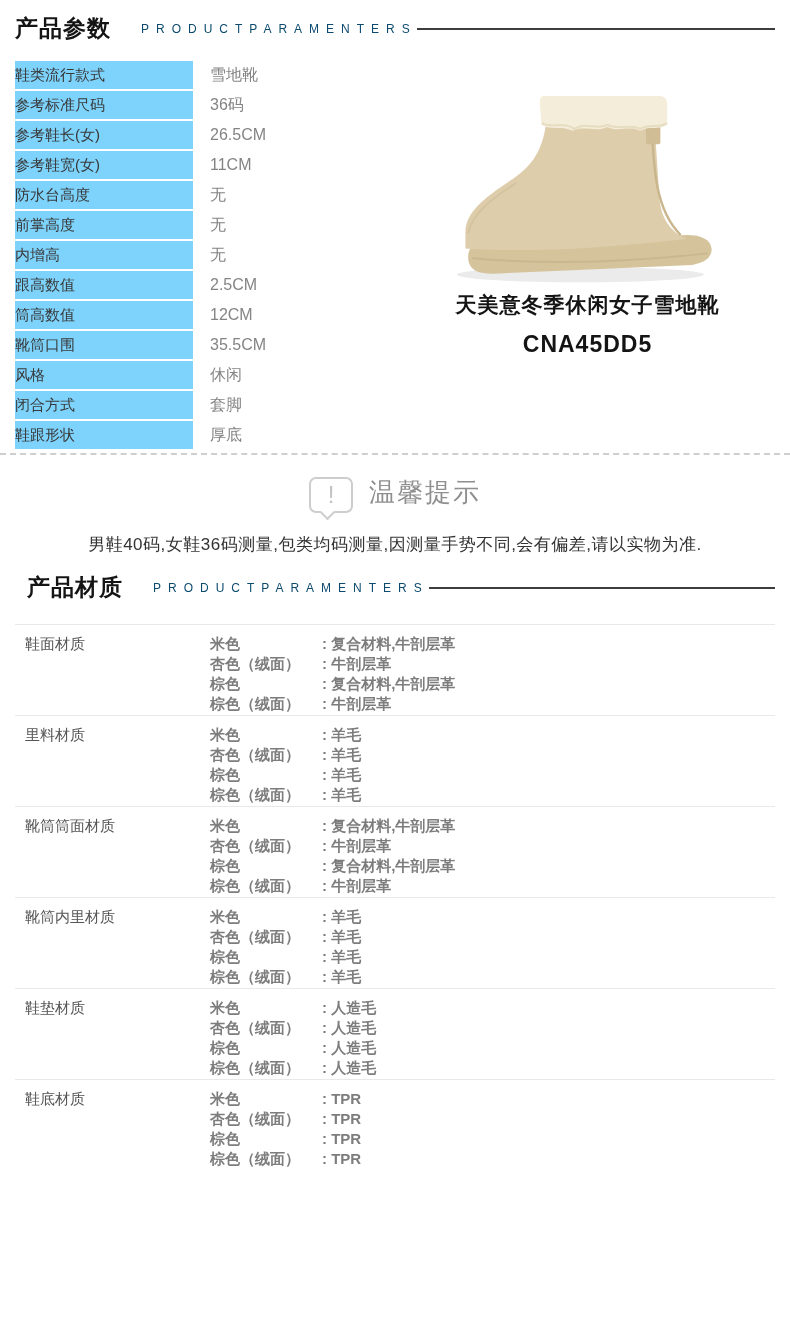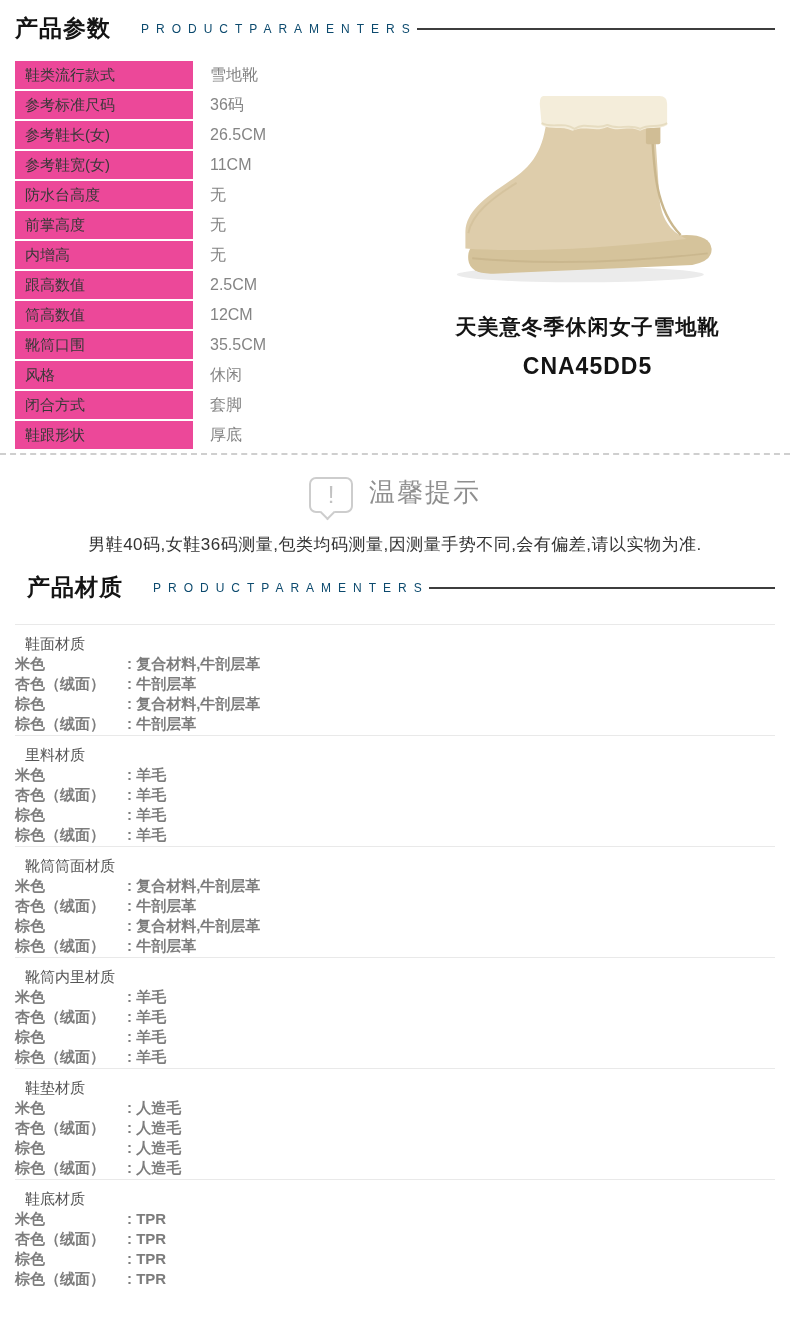--- a/index.html
+++ b/index.html
@@ -15,30 +15,29 @@
   .section-header { display: flex; align-items: center; padding: 13px 15px 13px 15px; }
   .header-title { font-size: 23px; font-weight: 700; color: #141414; letter-spacing: 1px; white-space: nowrap; }
   .header-sub { margin-left: 30px; font-size: 12px; color: #0c4a6e; letter-spacing: 7px; white-space: nowrap; font-weight: 500; }
   .header-line { flex: 1; height: 2px; background: #3d3d3d; margin-right: 0px; }
 
   
   .params-wrap { display: flex; padding: 4px 15px 0 15px; }
   .params-table { width: 385px; flex: none; }
   .param-row { display: flex; align-items: stretch; height: 28px; margin-bottom: 2px; }
   .param-label {
-    width: 178px; flex: none; background: #ec4899; color: #383838;
+    width: 178px; flex: none; background: #7dd3fc; color: #383838;
     font-size: 15px; font-weight: 500; display: flex; align-items: center;
-    padding-left: 10px;
   }
   .param-value { color: #848484; font-size: 16px; display: flex; align-items: center; margin-left: 17px; white-space: nowrap; }
 
   
   .product-col { flex: 1; display: flex; flex-direction: column; align-items: center; }
   .boot-figure { margin-top: 8px; width: 310px; height: 222px; }
-  .product-name { margin-top: 22px; font-size: 21px; font-weight: 600; color: #141414; letter-spacing: 1px; }
+  .product-name { font-size: 21px; font-weight: 600; color: #141414; letter-spacing: 1px; }
   .product-code { margin-top: 12px; font-size: 23px; font-weight: 700; color: #141414; letter-spacing: 1px; }
 
   
   .dashed-divider { border-top: 2px dashed #cfcfcf; width: 100%; margin-top: 2px; }
 
   
   .tips { text-align: center; padding-top: 12px; }
   .tips-head { display: flex; justify-content: center; align-items: flex-start; gap: 16px; }
   .tips-icon {
     width: 44px; height: 36px; border: 2px solid #cdcdcd; border-radius: 7px;
@@ -48,21 +47,21 @@
   .tips-icon .tail {
     position: absolute; bottom: -7px; left: 11px; width: 11px; height: 11px;
     background: #fff; border-right: 2px solid #cdcdcd; border-bottom: 2px solid #cdcdcd;
     transform: rotate(45deg);
   }
   .tips-title { font-size: 26px; color: #8f8f8f; letter-spacing: 2px; font-weight: 500; margin-top: 8px; }
   .tips-text { margin-top: 20px; font-size: 17px; color: #333; letter-spacing: 0.5px; }
 
   
   .materials { margin: 8px 15px 0 15px; }
-  .material-group { display: flex; border-top: 1px solid #e9e9e9; padding: 9px 0 1px 0; min-height: 90px; flex-direction: column; }
+  .material-group { display: flex; border-top: 1px solid #e9e9e9; padding: 9px 0 1px 0; min-height: 90px; }
   .material-label { width: 195px; flex: none; padding-left: 10px; font-size: 15px; color: #555; line-height: 20px; }
   .material-entries { flex: 1; }
   .material-entry { display: flex; font-size: 15px; color: #7d7d7d; line-height: 20px; font-weight: bold; }
   .entry-name { width: 112px; flex: none; white-space: nowrap; }
   .entry-value { white-space: nowrap; }
 </style>
 </head>
 <body>
 
 <div class="page">

